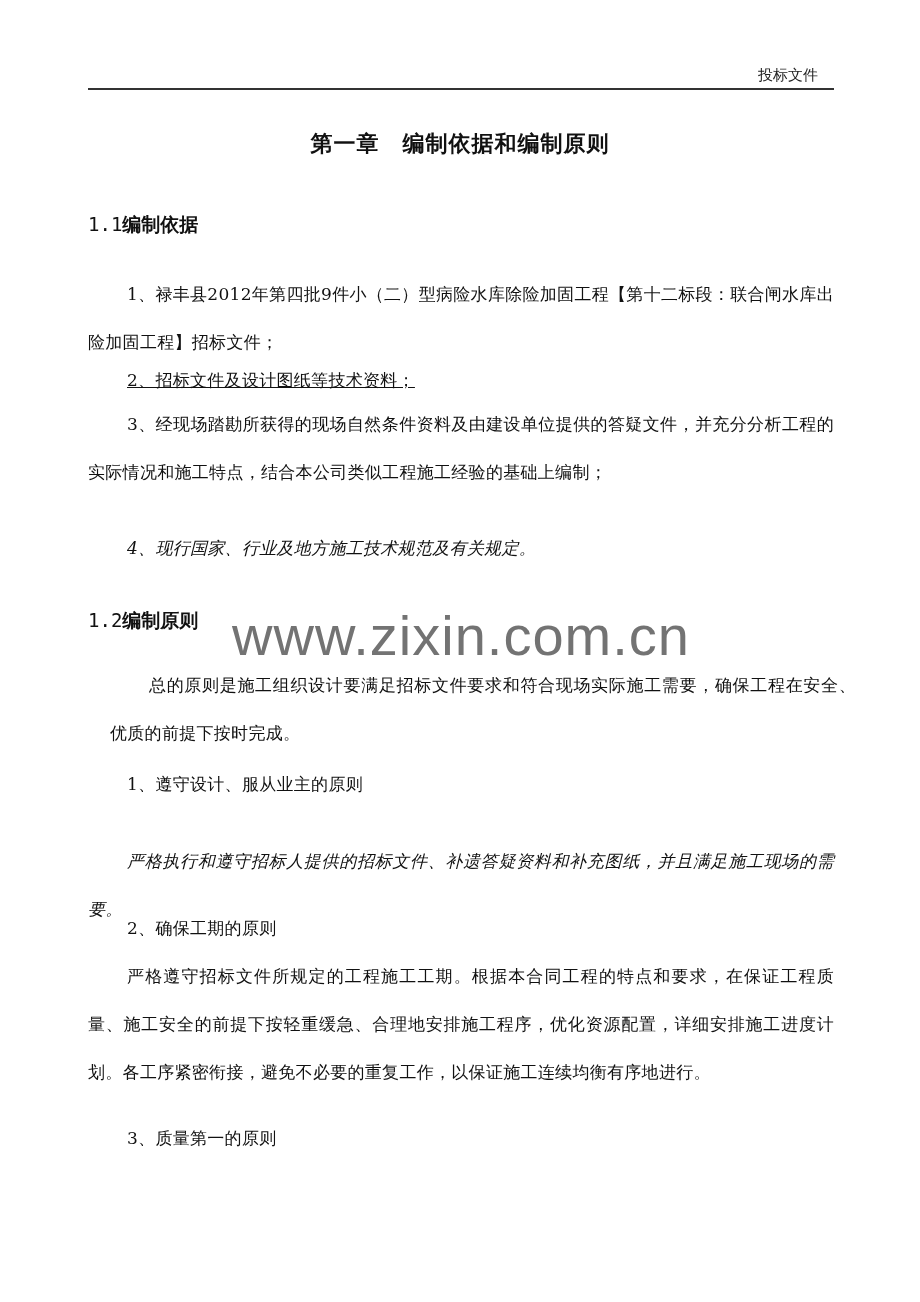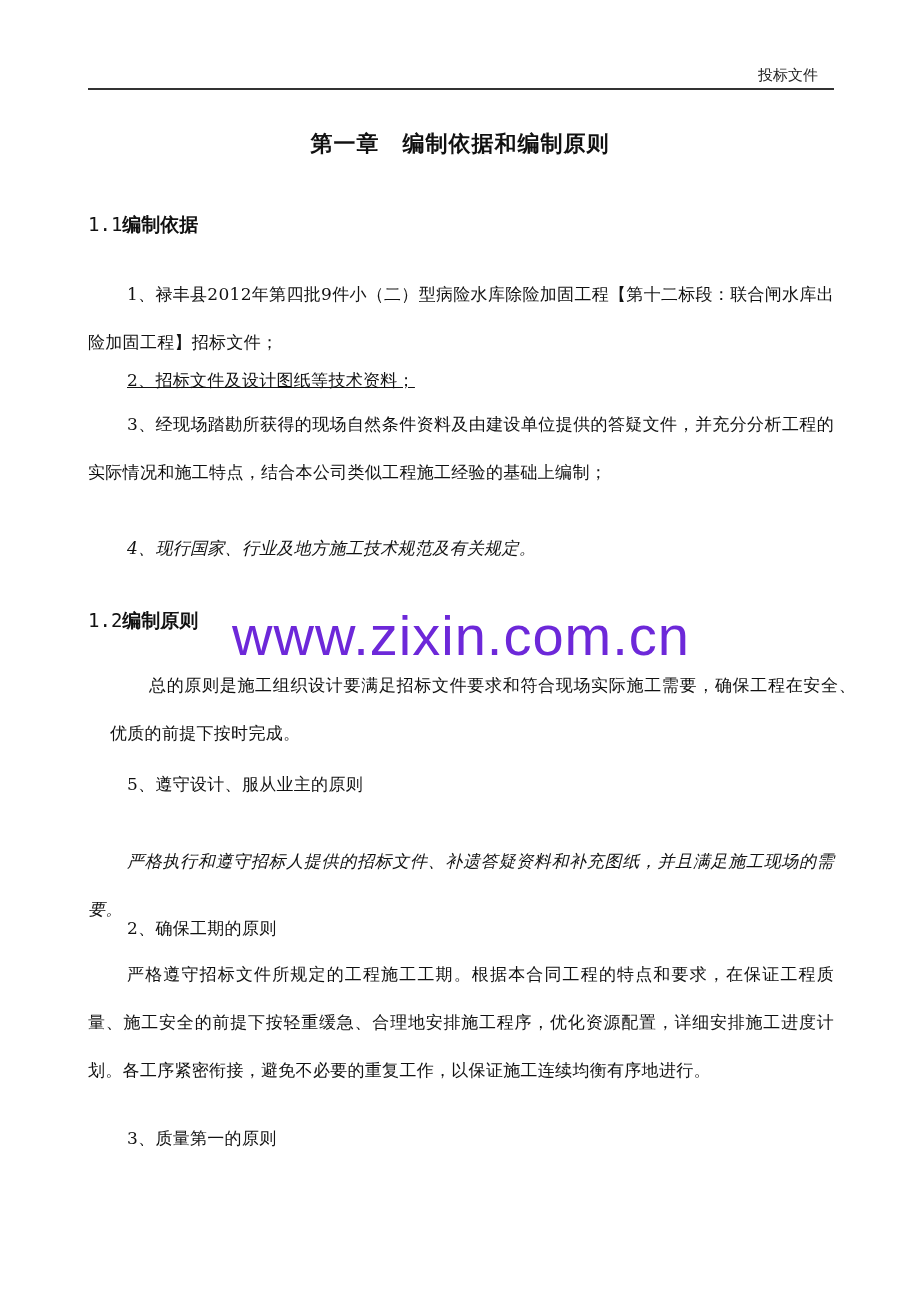--- a/index.html
+++ b/index.html
@@ -27,21 +27,21 @@
     }
     .section-heading .num { font-family: "DejaVu Sans Mono", "Liberation Mono", monospace; font-weight: normal; }
     .para {
       position: absolute; left: 88px; width: 746px;
       font-size: 17px; line-height: 48px; text-align: justify;
       text-indent: 39px; letter-spacing: 0.3px;
     }
     .watermark {
       position: absolute; left: 232px; top: 604px;
       font-family: "Liberation Sans", "DejaVu Sans", sans-serif;
-      font-size: 56px; line-height: 64px; color: #6d28d9; letter-spacing: 1px;
+      font-size: 56px; line-height: 64px; color: #737373; letter-spacing: 1px;
       pointer-events: none; z-index: 0;
     }
     .para, .section-heading, .chapter-title { z-index: 1; }
   </style>
 </head>
 <body>
 
 <div class="page-header">
   <span class="right">投标文件</span>
 </div>
@@ -57,17 +57,17 @@
 <div class="para" style="top:270px;">1、禄丰县2012年第四批9件小（二）型病险水库除险加固工程【第十二标段：联合闸水库出险加固工程】招标文件；</div>
 <div class="para" style="top:356px;text-decoration:underline;">2、招标文件及设计图纸等技术资料；</div>
 <div class="para" style="top:400px;">3、经现场踏勘所获得的现场自然条件资料及由建设单位提供的答疑文件，并充分分析工程的实际情况和施工特点，结合本公司类似工程施工经验的基础上编制；</div>
 <div class="para" style="top:524px;font-style:italic;">4、现行国家、行业及地方施工技术规范及有关规定。</div>
 
 <div class="section-heading" style="top:605px;">
   <span class="num">1.2</span><span>编制原则</span>
 </div>
 
 <div class="para" style="top:661px;margin-left:22px;">总的原则是施工组织设计要满足招标文件要求和符合现场实际施工需要，确保工程在安全、优质的前提下按时完成。</div>
-<div class="para" style="top:760px;">5、遵守设计、服从业主的原则</div>
+<div class="para" style="top:760px;">1、遵守设计、服从业主的原则</div>
 <div class="para" style="top:837px;font-style:italic;">严格执行和遵守招标人提供的招标文件、补遗答疑资料和补充图纸，并且满足施工现场的需要。</div>
 <div class="para" style="top:904px;">2、确保工期的原则</div>
-<div class="para" style="top:952px;font-family:Liberation Mono, monospace;">严格遵守招标文件所规定的工程施工工期。根据本合同工程的特点和要求，在保证工程质量、施工安全的前提下按轻重缓急、合理地安排施工程序，优化资源配置，详细安排施工进度计划。各工序紧密衔接，避免不必要的重复工作，以保证施工连续均衡有序地进行。</div>
+<div class="para" style="top:952px;">严格遵守招标文件所规定的工程施工工期。根据本合同工程的特点和要求，在保证工程质量、施工安全的前提下按轻重缓急、合理地安排施工程序，优化资源配置，详细安排施工进度计划。各工序紧密衔接，避免不必要的重复工作，以保证施工连续均衡有序地进行。</div>
 <div class="para" style="top:1114px;">3、质量第一的原则</div>
 
 </body></html>

